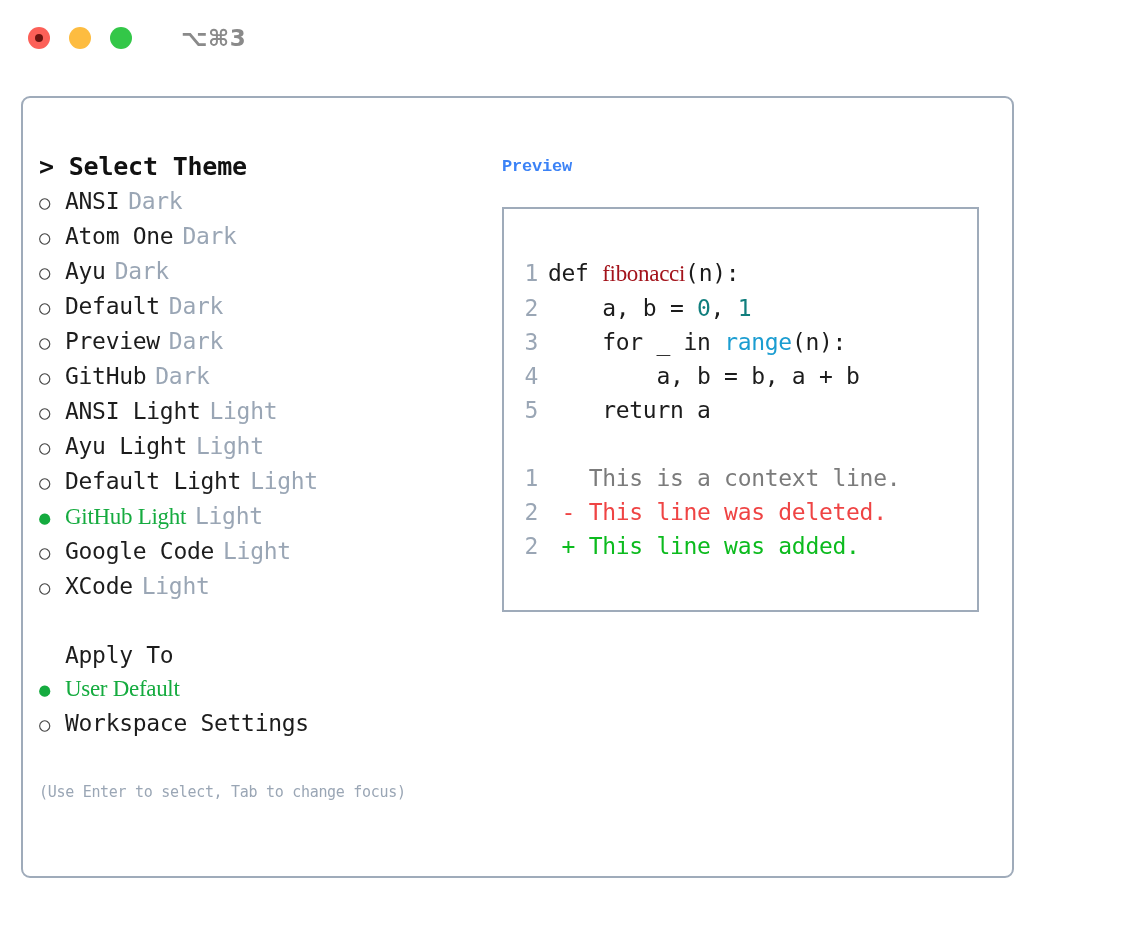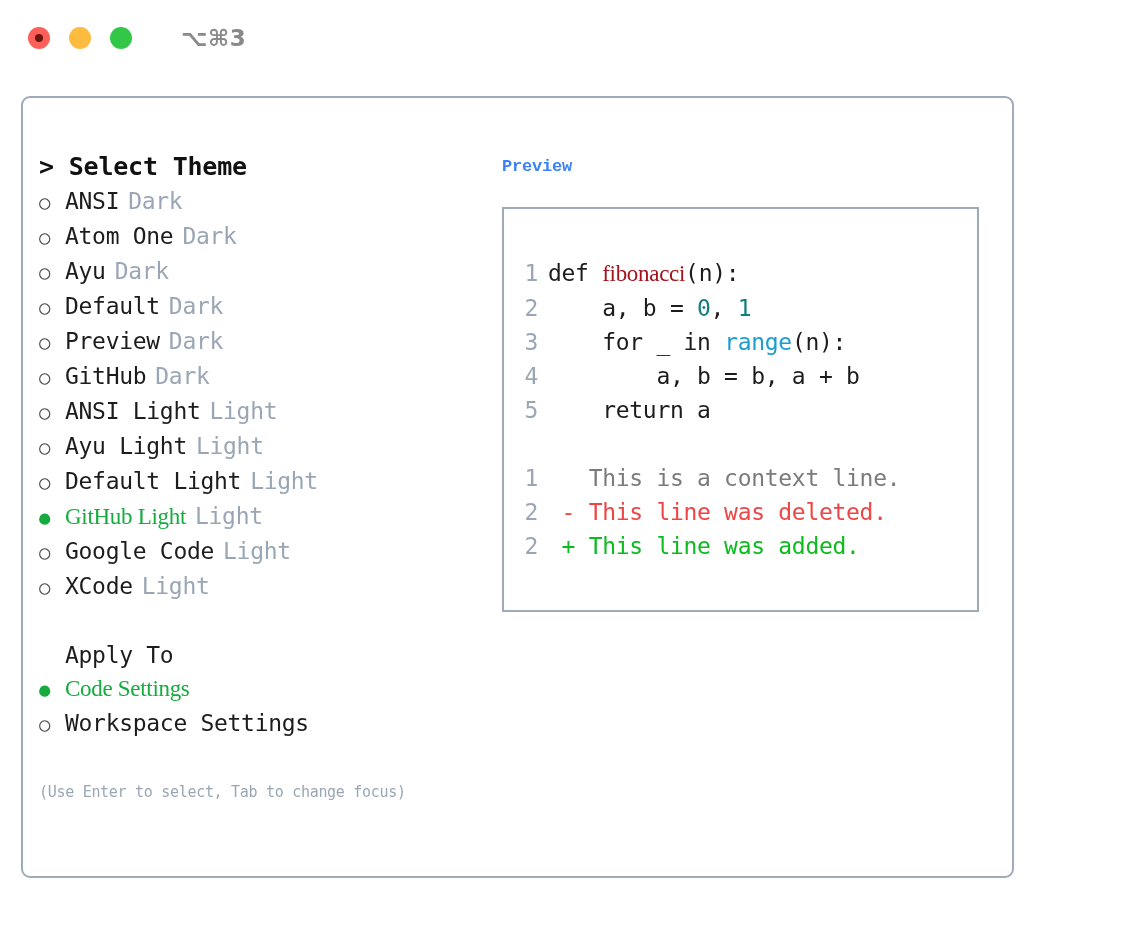--- a/index.html
+++ b/index.html
@@ -232,21 +232,21 @@
             <div class="opt-row"><span class="bullet">○</span><span class="opt-label">Ayu Light</span><span class="opt-kind">Light</span></div>
             <div class="opt-row"><span class="bullet">○</span><span class="opt-label">Default Light</span><span class="opt-kind">Light</span></div>
             <div class="opt-row selected"><span class="bullet sel">●</span><span class="opt-label">GitHub Light</span><span class="opt-kind">Light</span></div>
             <div class="opt-row"><span class="bullet">○</span><span class="opt-label">Google Code</span><span class="opt-kind">Light</span></div>
             <div class="opt-row"><span class="bullet">○</span><span class="opt-label">XCode</span><span class="opt-kind">Light</span></div>
           </div>
 
         <div class="section-gap"></div>
         <div class="section-title">Apply To</div>
         <div id="apply-items">
-            <div class="opt-row selected"><span class="bullet sel">●</span><span class="opt-label">Code Settings</span></div>
+            <div class="opt-row selected"><span class="bullet sel">●</span><span class="opt-label">User Default</span></div>
             <div class="opt-row"><span class="bullet">○</span><span class="opt-label">Workspace Settings</span></div>
           </div>
 
         <div class="hint">(Use Enter to select, Tab to change focus)</div>
       </div>
 
       <div class="col-right">
         <div class="preview-title">Preview</div>
         <div class="preview-box">
           <div id="code-lines">

